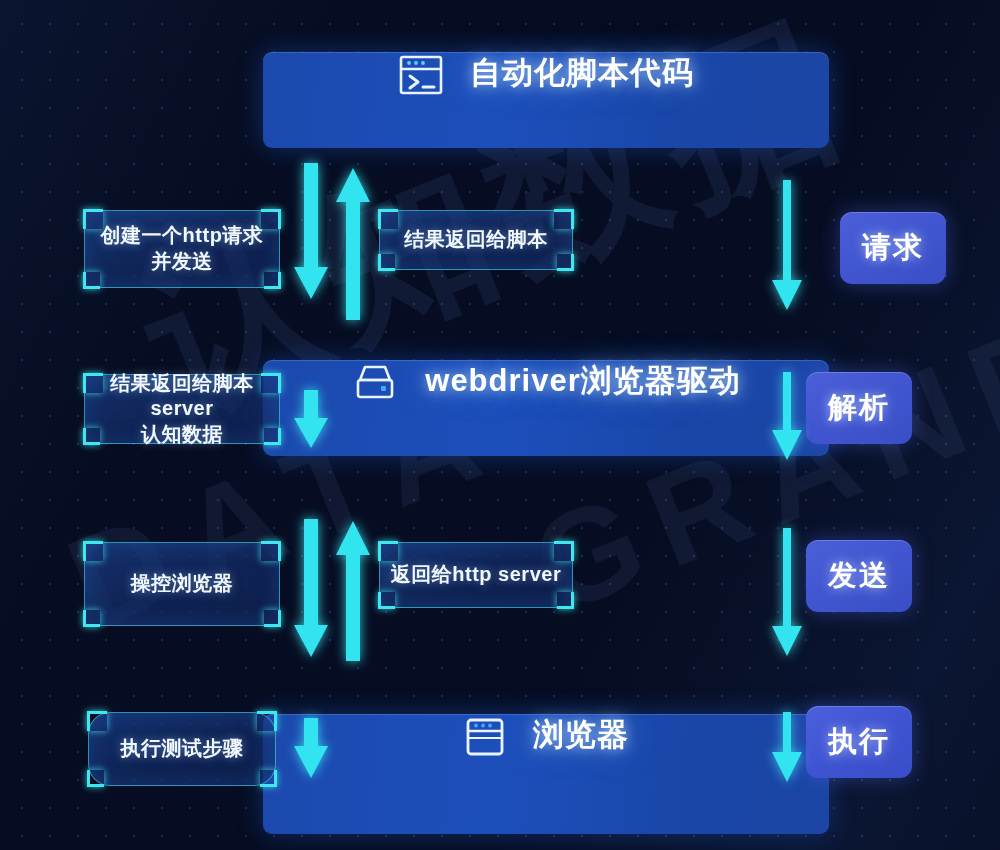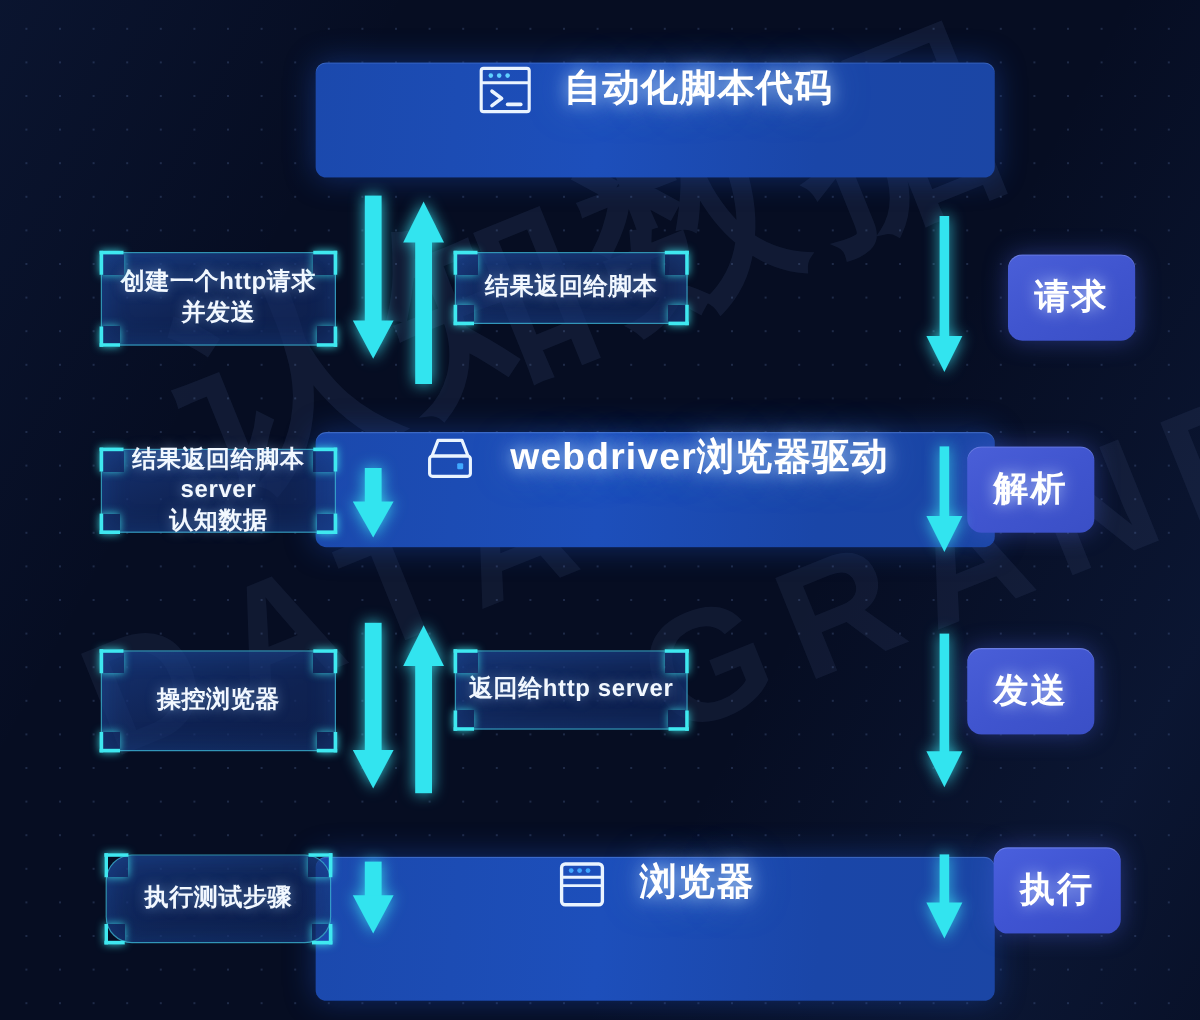--- a/index.html
+++ b/index.html
@@ -151,21 +151,21 @@
     background:linear-gradient(150deg,#4a5fd8 0%, #4055cf 50%, #3a4fc6 100%);
     box-shadow:0 0 20px rgba(70,95,215,.45), inset 0 1px 0 rgba(185,200,255,.3);
   }
   .badge .txt{
     font-size:29px; font-weight:700; color:#ffffff; letter-spacing:2px;
     text-shadow:0 0 12px rgba(200,220,255,.8);
   }
   #bdg-request{ left:840px; top:212px; }
   #bdg-parse  { left:806px; top:372px; }
   #bdg-send   { left:806px; top:540px; }
-  #bdg-exec   { left:828px; top:706px; background:linear-gradient(150deg,#4a60dd 0%,#3f54d2 50%,#3a4dc8 100%);text-align:right; }
+  #bdg-exec   { left:806px; top:706px; background:linear-gradient(150deg,#4a60dd 0%,#3f54d2 50%,#3a4dc8 100%);text-align:right; }
 
   
   .arrow{ position:absolute; }
   .arrow svg{ display:block; overflow:visible; }
 
   #arr-d1{ left:293px; top:163px; }
   #arr-u1{ left:335px; top:168px; }
   #arr-d2{ left:293px; top:390px; }
   #arr-d3{ left:293px; top:519px; }
   #arr-u2{ left:335px; top:519px; }

